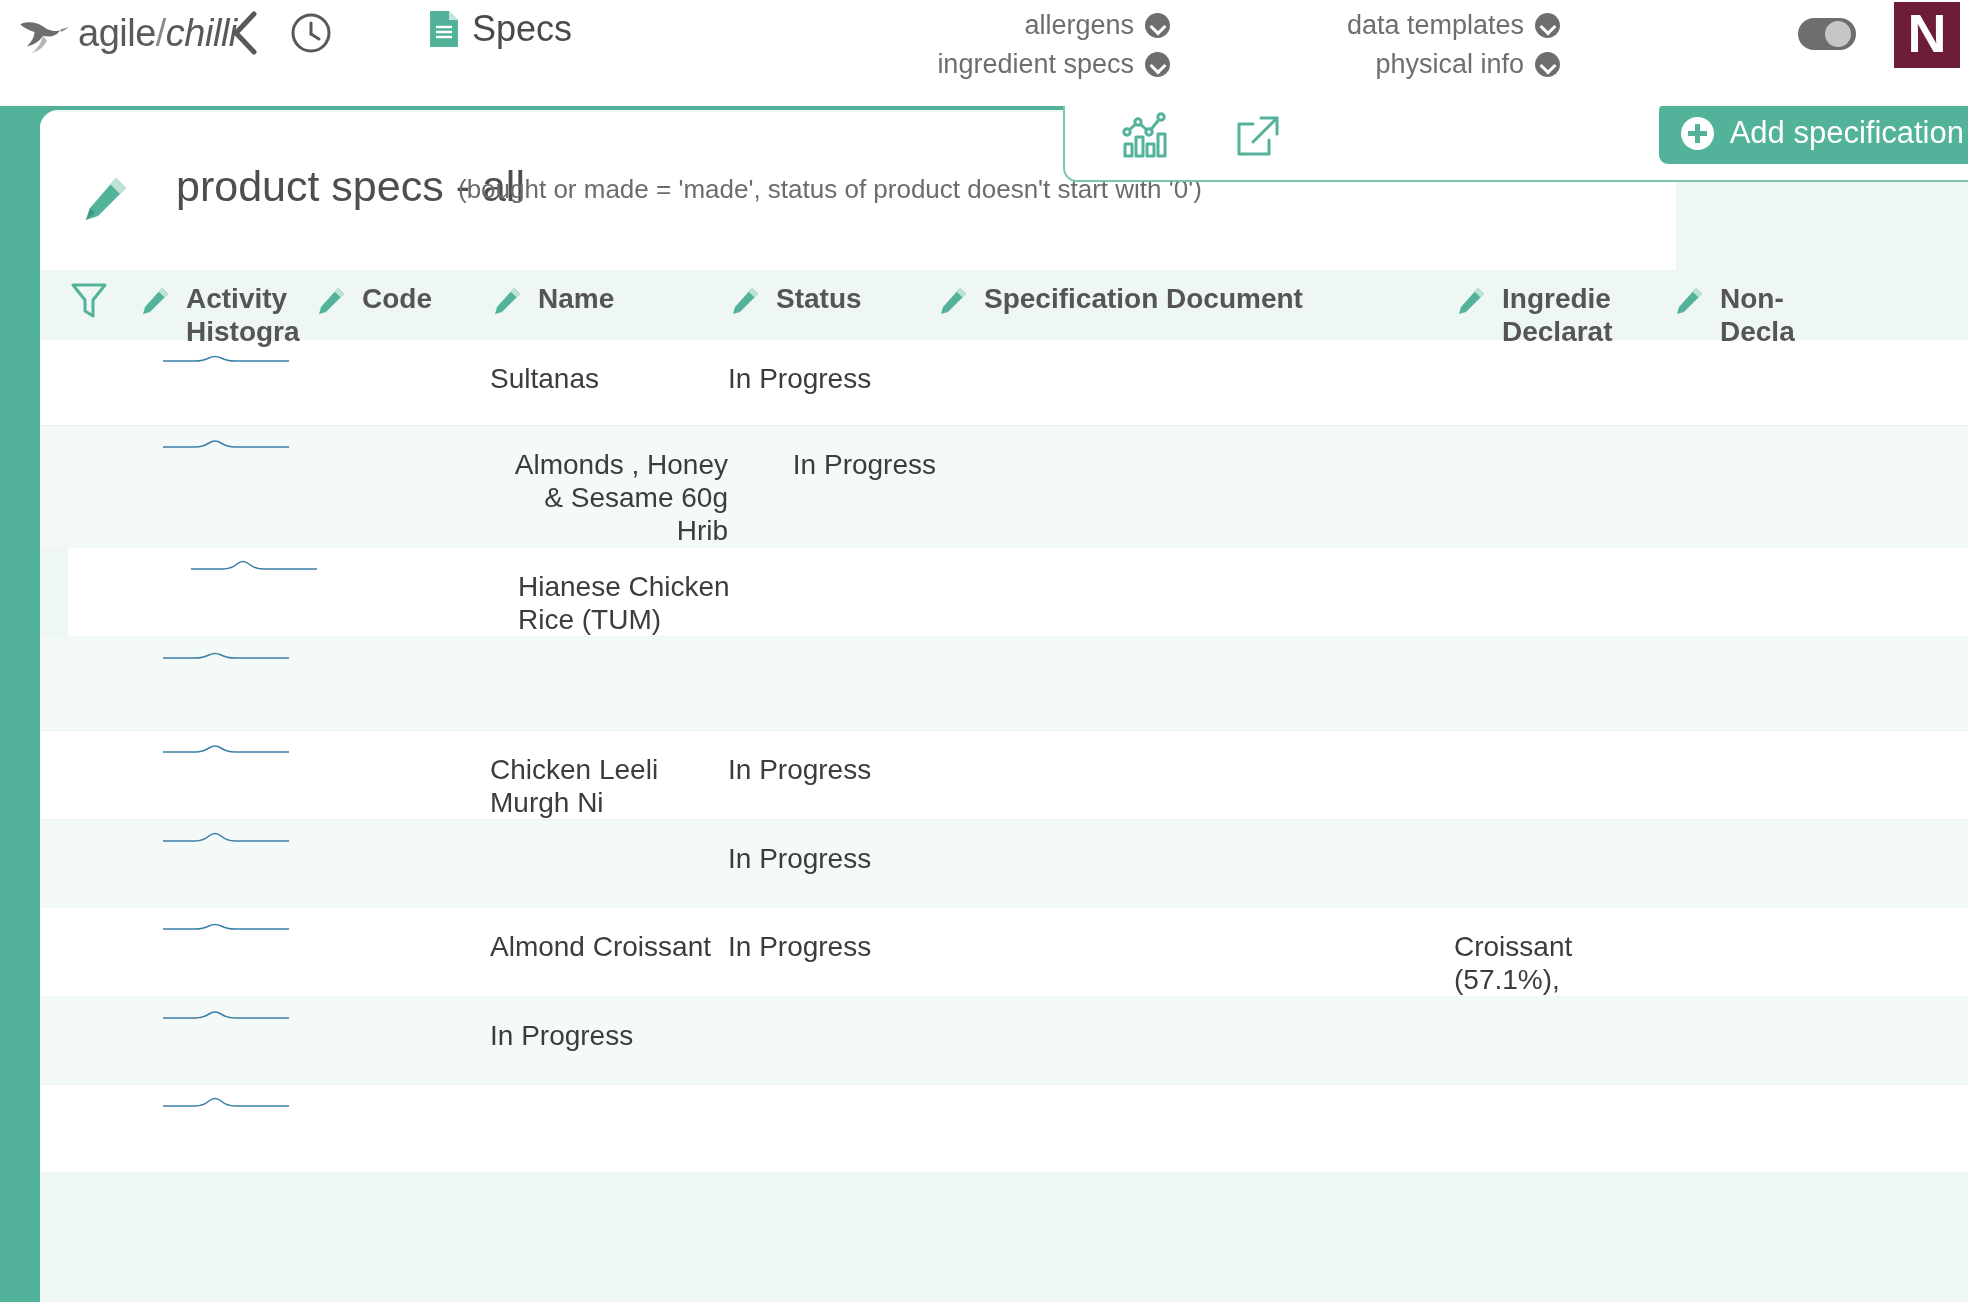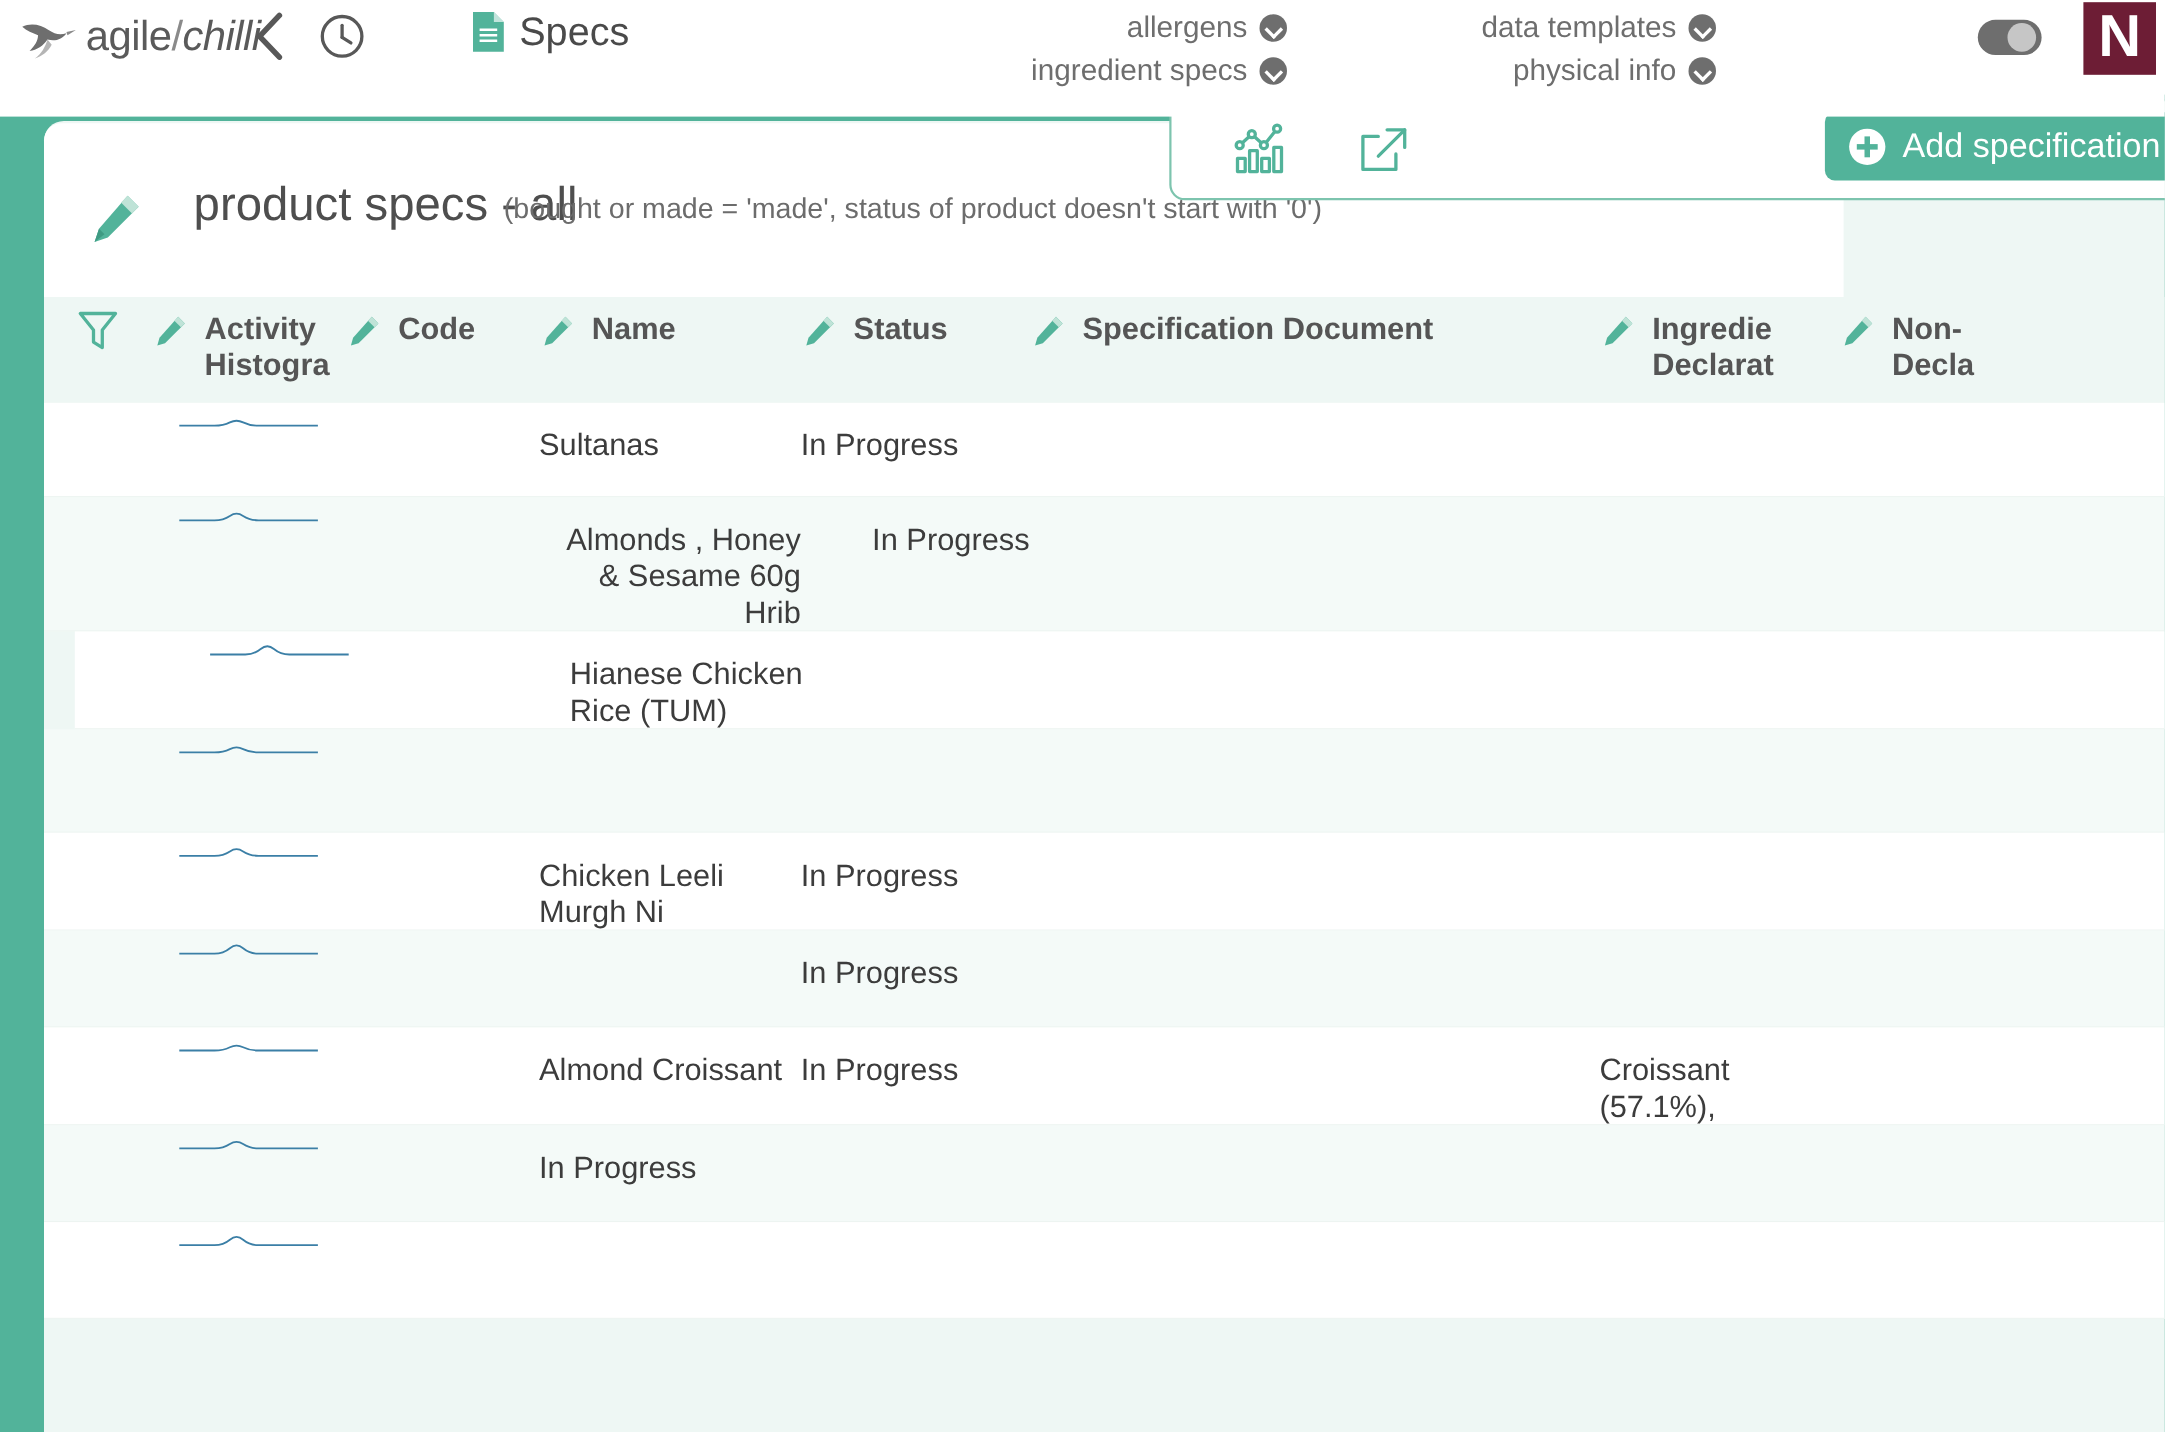--- a/index.html
+++ b/index.html
@@ -252,21 +252,21 @@
     position: absolute;
     left: 0; top: 160px;
     width: 1928px;
     height: 1032px;
     overflow: hidden;
   }
 
   .thead {
     position: relative;
     width: 1928px;
-    height: 96px;
+    height: 70px;
     background: #eef7f4;
     display: flex;
     align-items: flex-start;
   }
   .th {
     position: relative;
     height: 86px;
     display: flex;
     align-items: flex-start;
     padding-top: 12px;

